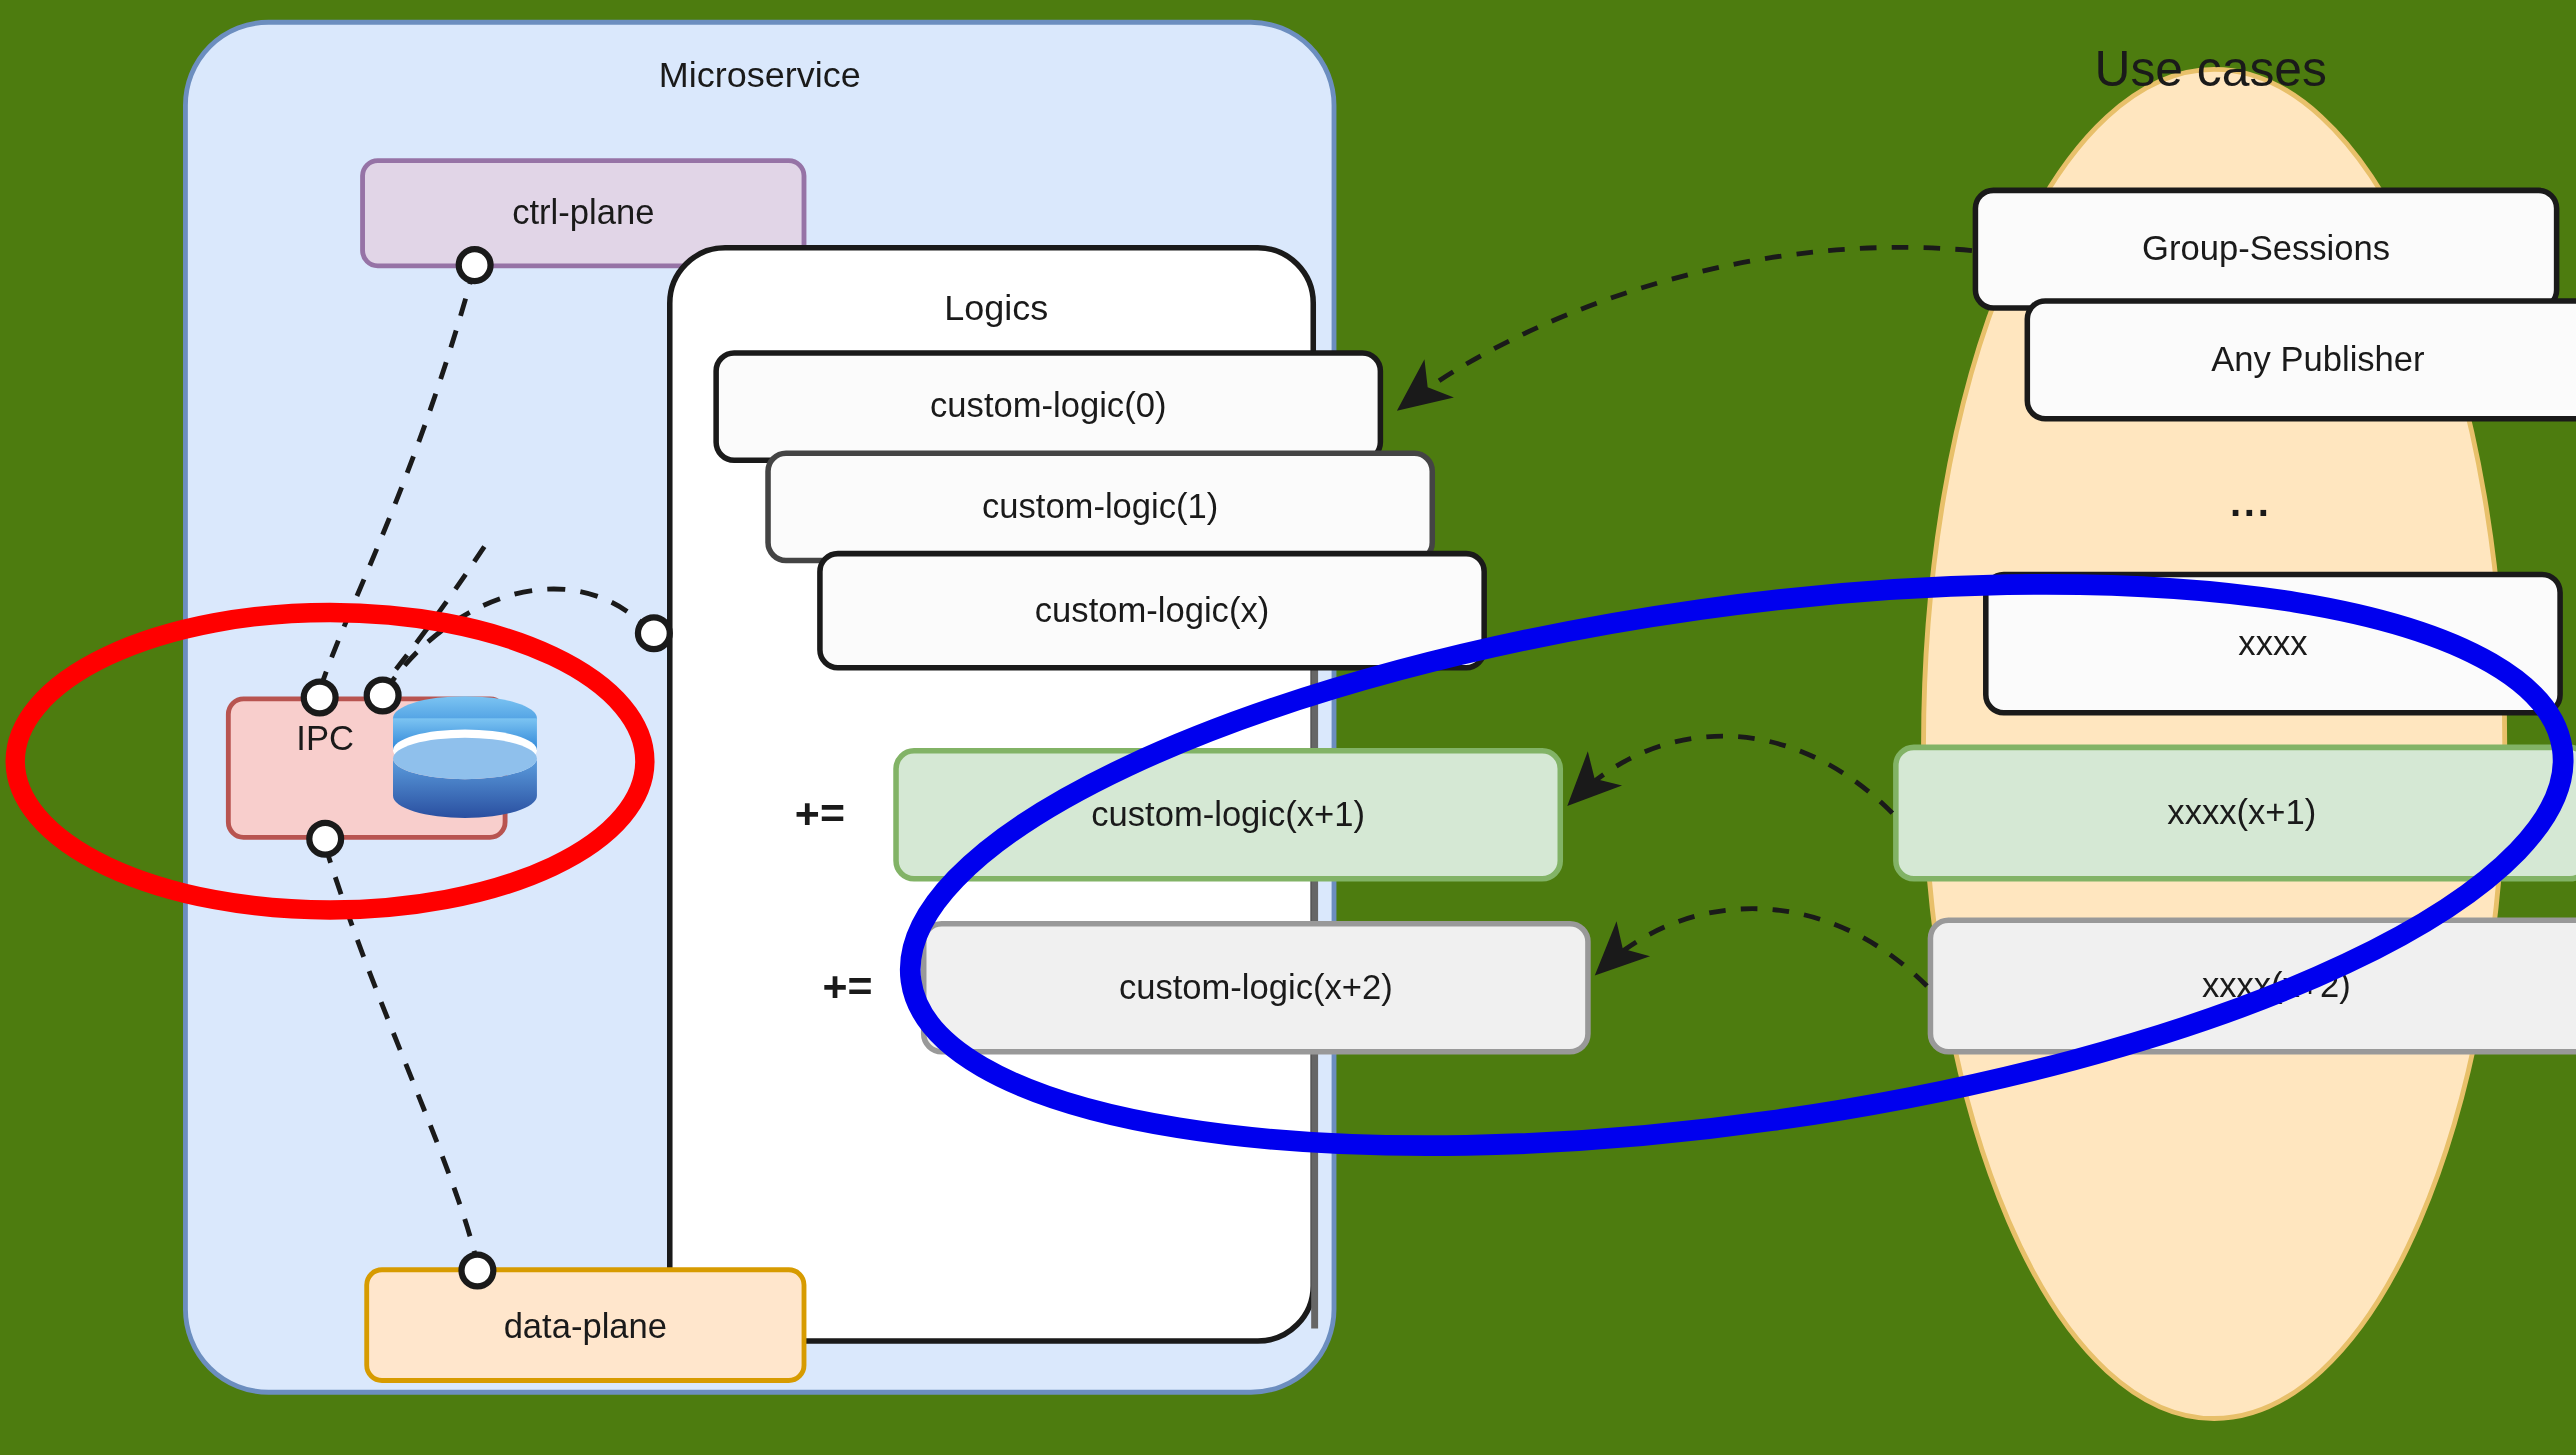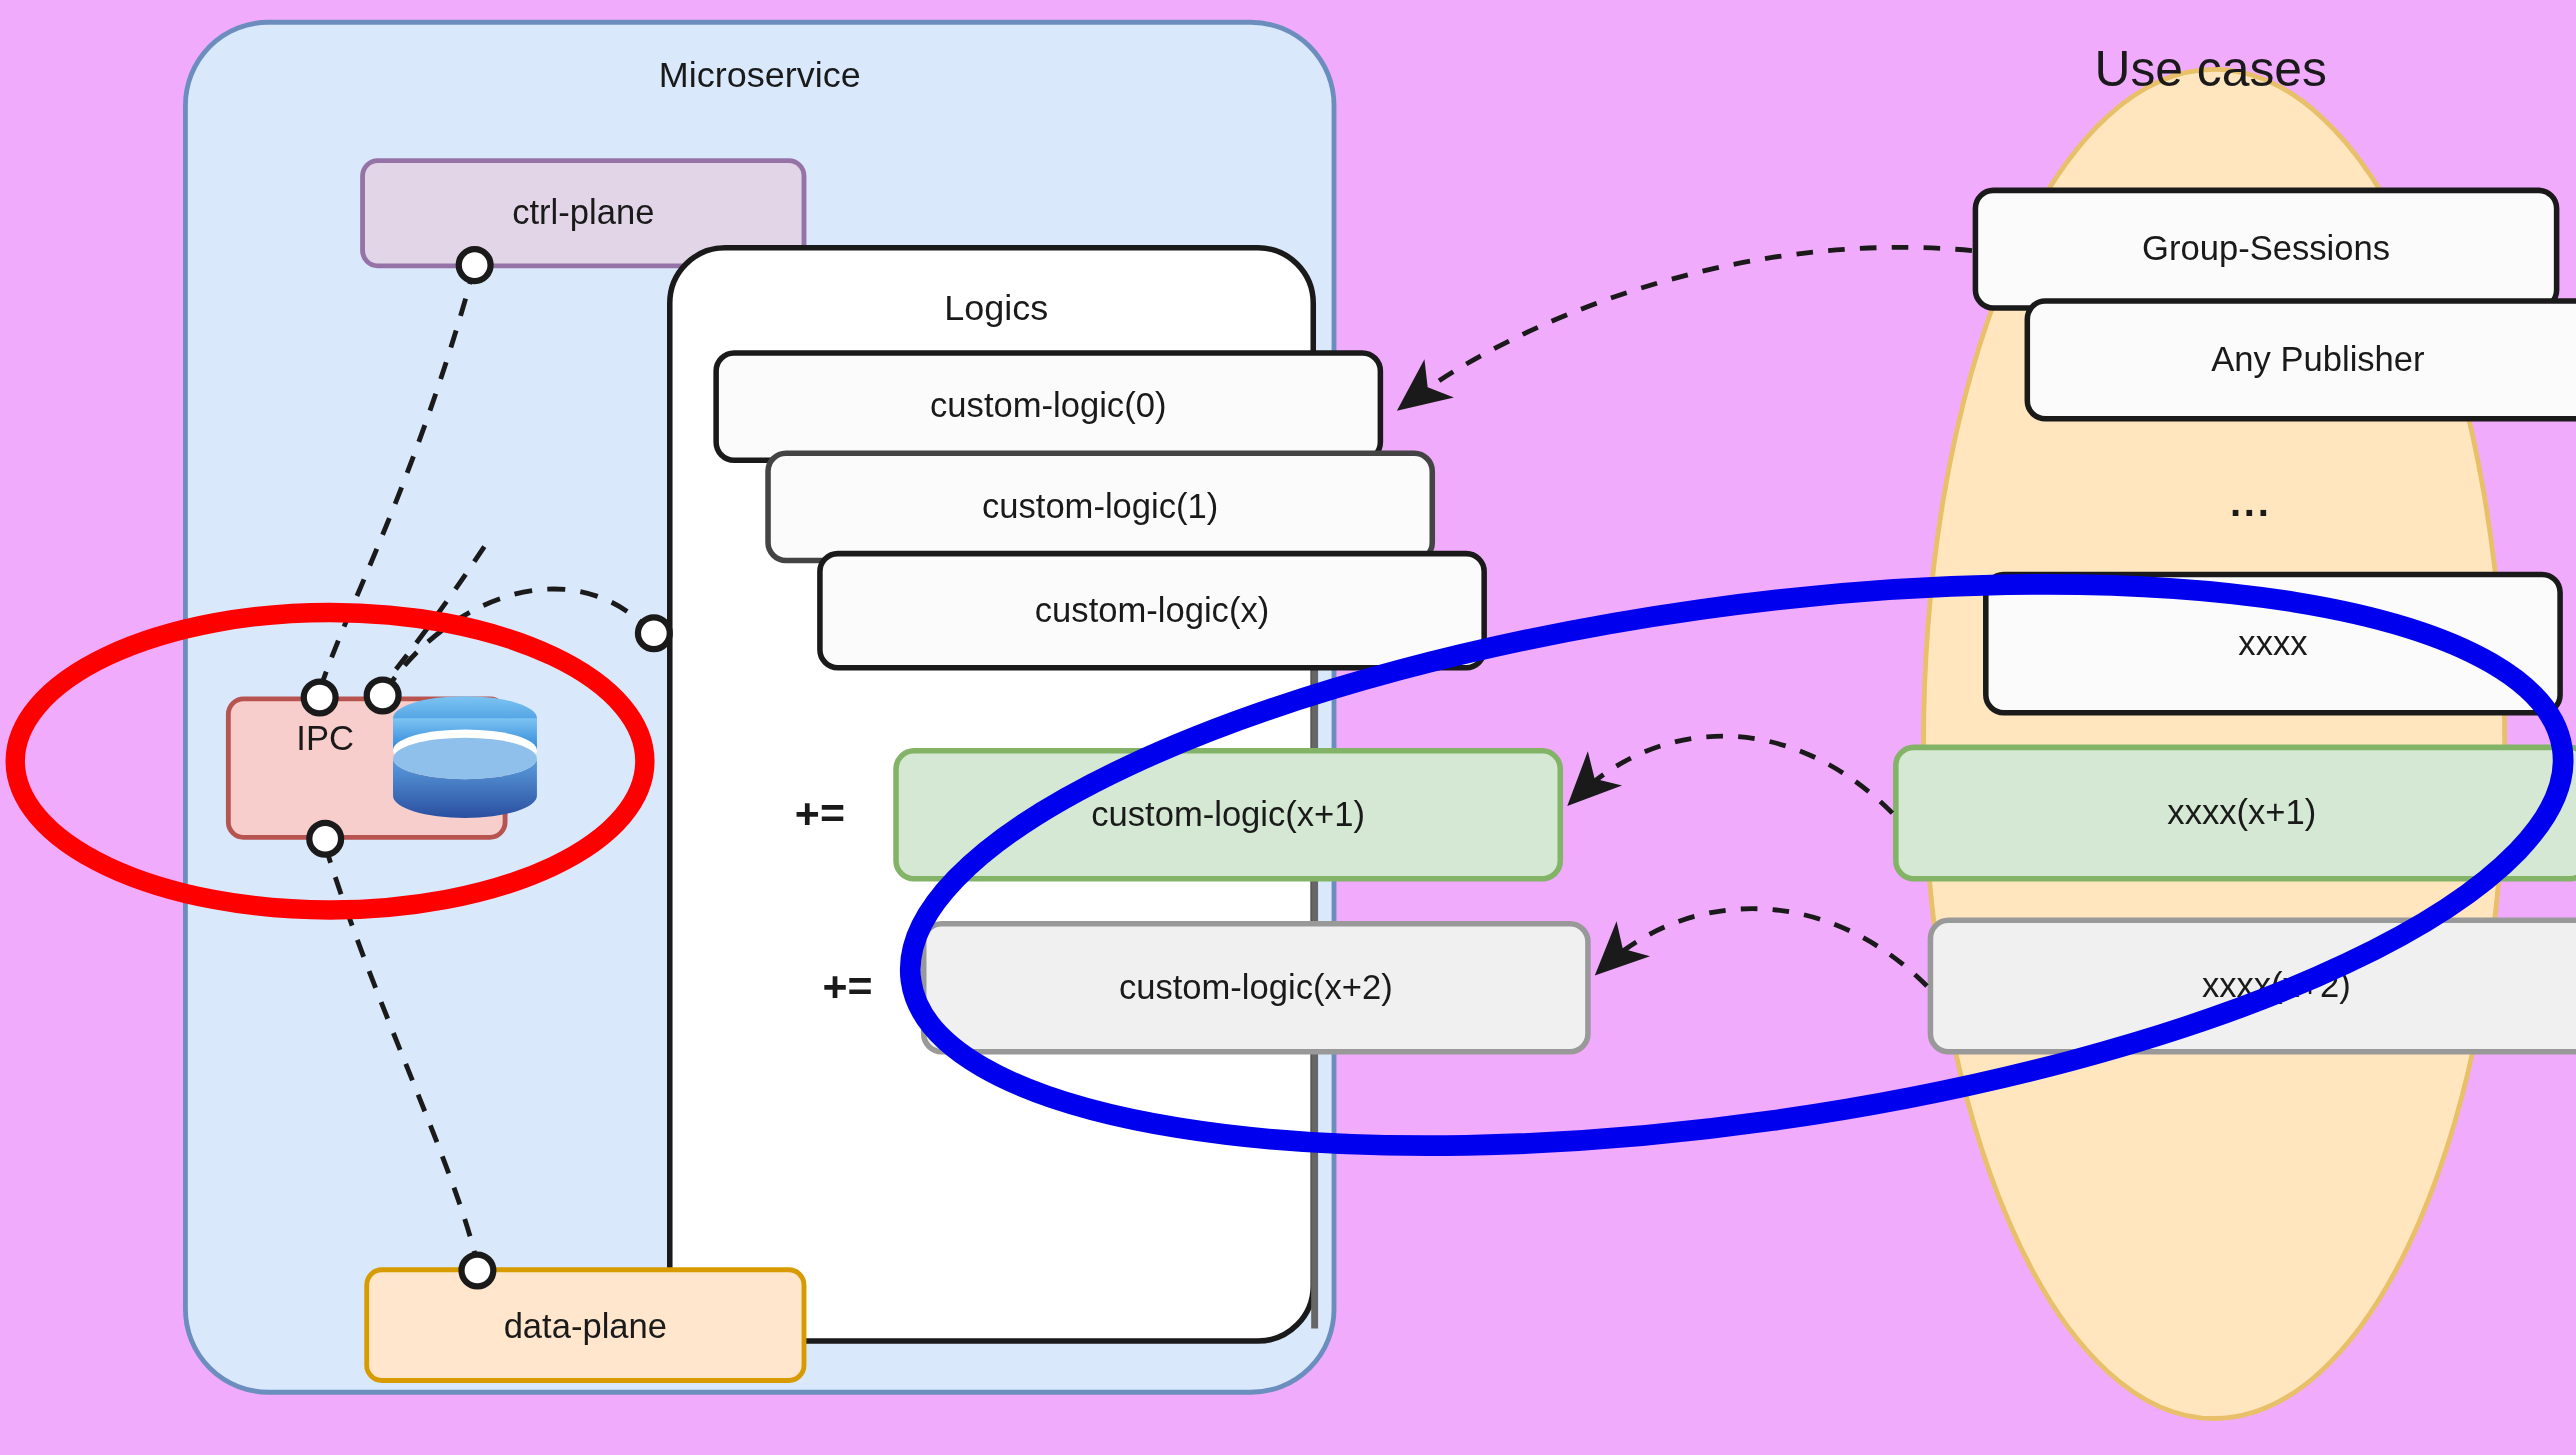--- a/index.html
+++ b/index.html
@@ -1,17 +1,17 @@
 <!DOCTYPE html>
 <html style="font-size:11px"><head>
 <meta charset="utf-8">
 <style>
   html,body{margin:0;padding:0;background:#ffffff;}
   body{width:2576px;height:1456px;font-family:"Liberation Sans",sans-serif;overflow:hidden;}
-  #stage{position:relative;width:2576px;height:1456px;background:#f0abfc;}
+  #stage{position:relative;width:2576px;height:1456px;background:#4d7c0f;}
   svg{position:absolute;top:0;left:0;width:2576px;height:1456px;}
   .lbl{font-family:"Liberation Sans",sans-serif;fill:#1a1a1a;text-anchor:middle;dominant-baseline:middle;}
   .t-container{font-size:52px;}
   .t-box{font-size:50px;}
   .t-op{font-size:62px;font-weight:700;}
   .t-dots{font-size:58px;font-weight:700;letter-spacing:4px;}
 </style>
 </head>
 <body>
 

